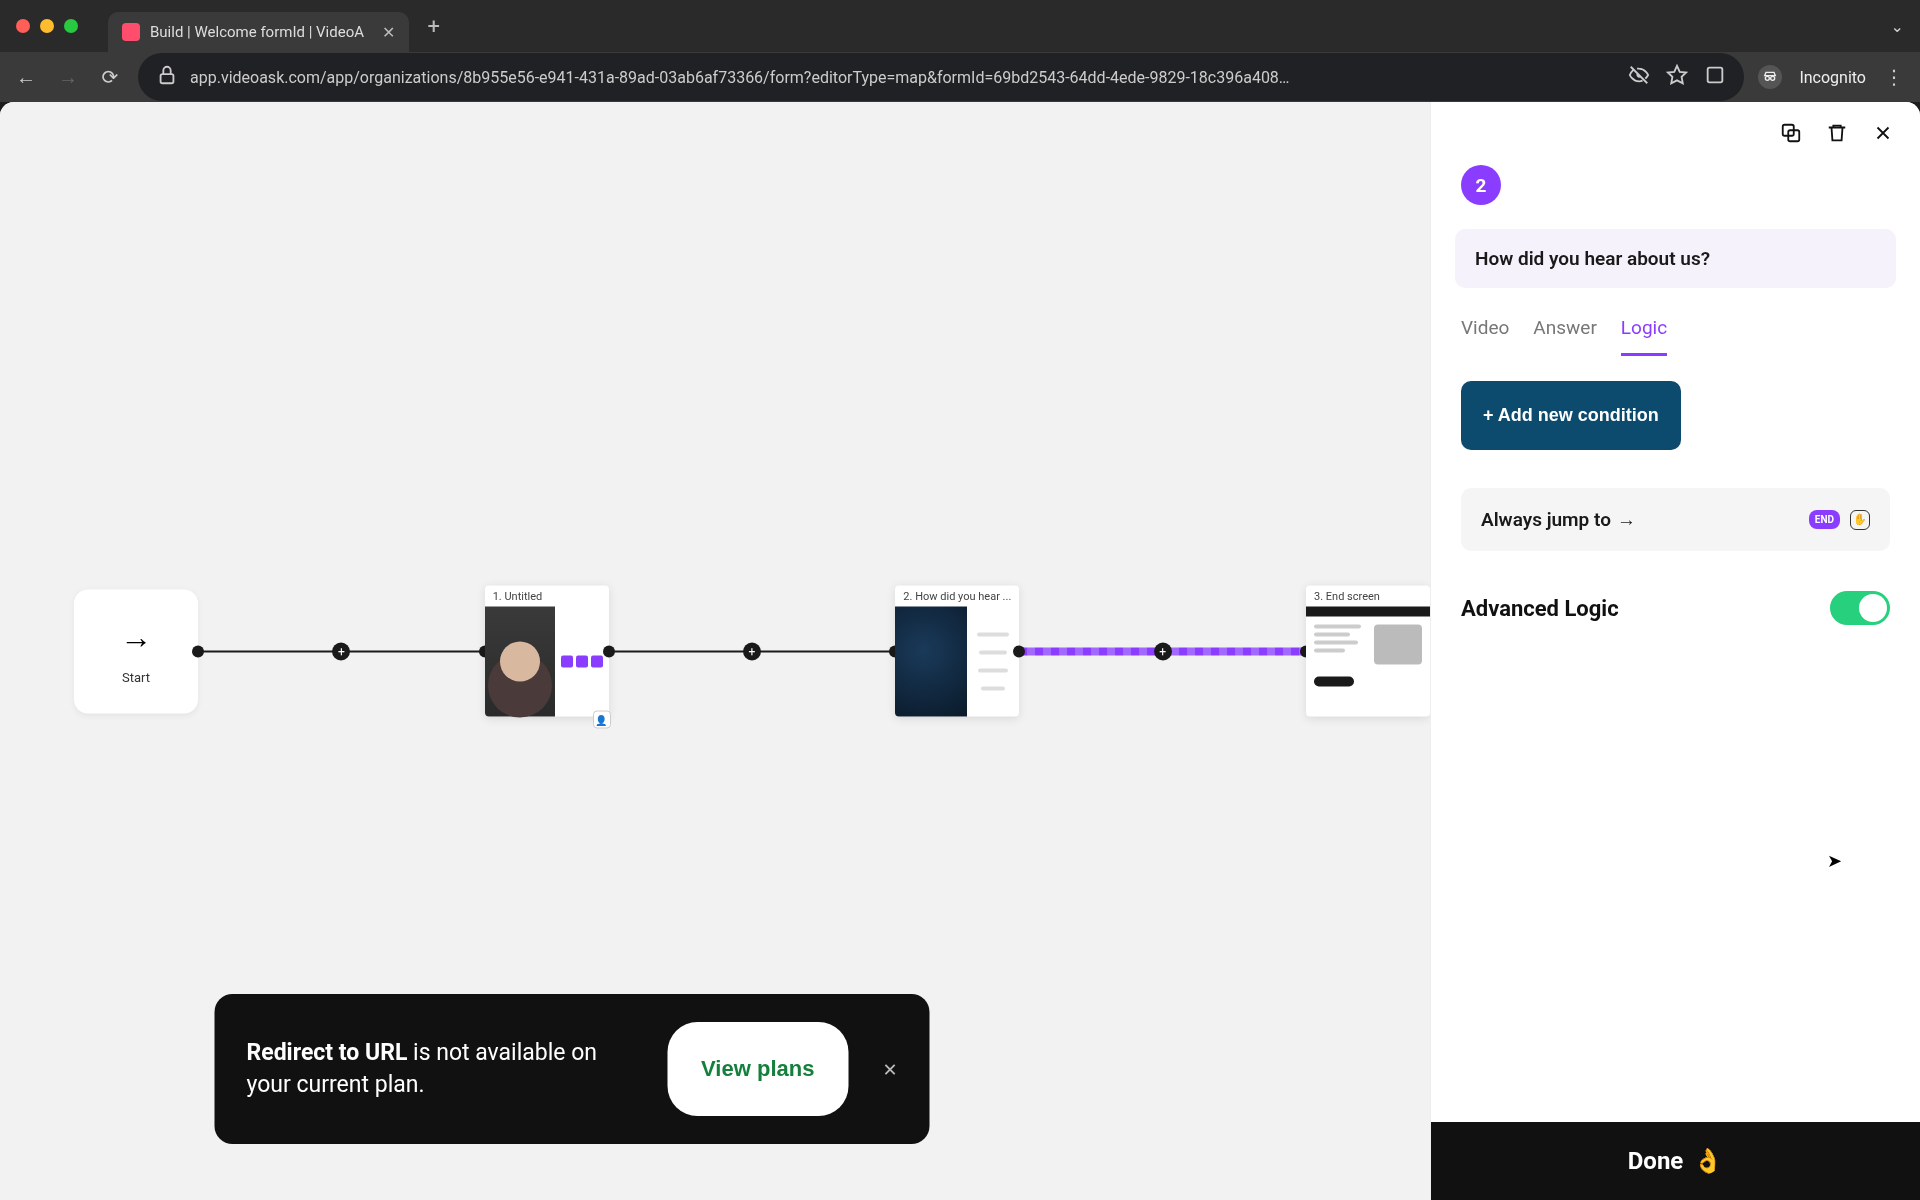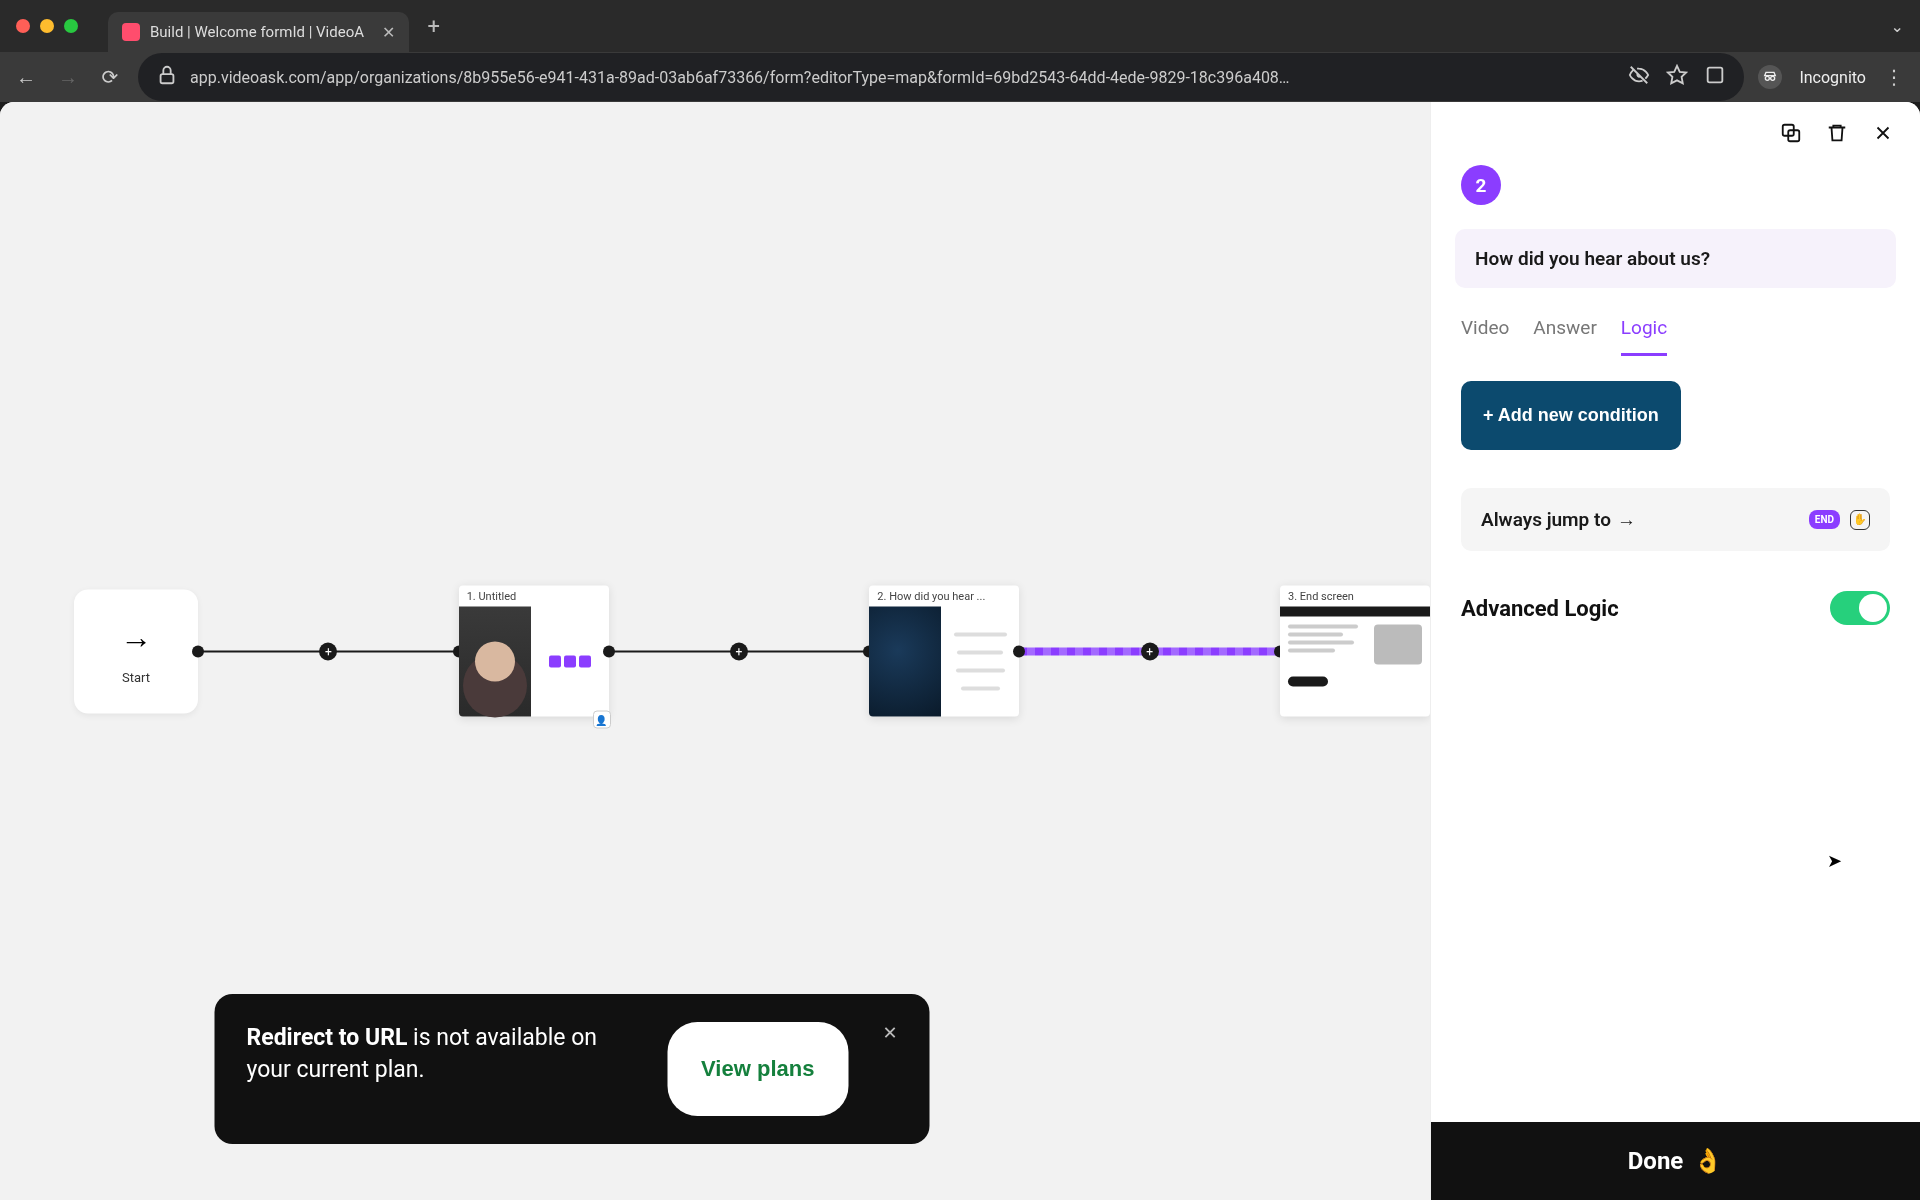--- a/index.html
+++ b/index.html
@@ -41,21 +41,21 @@
   .start-arrow { font-size: 32px; font-weight: bold; }
   .start-label { font-size: 13px; color: #333; }
   
   .connector { flex: 1; height: 2px; background: #1a1a1a; position: relative; min-width: 120px; }
   .connector.active { height: 8px; background: repeating-linear-gradient(90deg,#8b3dff 0 8px,#a369ff 8px 16px); border-radius: 4px; }
   .dot { position: absolute; width: 12px; height: 12px; background: #1a1a1a; border-radius: 50%; top: 50%; transform: translate(-50%,-50%); }
   .dot.left { left: 0; }
   .dot.right { left: 100%; }
   .plus-dot { position: absolute; left: 50%; top: 50%; transform: translate(-50%,-50%); width: 18px; height: 18px; background: #1a1a1a; border-radius: 50%; color: #fff; font-size: 12px; display: flex; align-items: center; justify-content: center; }
   
-  .step-card { position: relative; width: 150px; background: #fff; border-radius: 4px; box-shadow: 0 2px 10px rgba(0,0,0,0.1); flex-shrink: 0; }
+  .step-card { position: relative; width: 124px; background: #fff; border-radius: 4px; box-shadow: 0 2px 10px rgba(0,0,0,0.1); flex-shrink: 0; }
   .step-header { font-size: 11px; color: #444; padding: 4px 8px; white-space: nowrap; overflow: hidden; text-overflow: ellipsis; }
   .step-body { display: flex; height: 110px; }
   .step-thumb { width: 72px; background: #555; border-radius: 0 0 0 4px; background-size: cover; }
   .thumb-person { background: linear-gradient(#3a3a3a,#2a2a2a); display:flex; align-items:center; justify-content:center; }
   .thumb-person::after { content:""; width:40px; height:40px; border-radius:50%; background:#d9b8a0; box-shadow: 0 24px 0 12px #4a3a3a; }
   .thumb-globe { background: radial-gradient(circle at 40% 40%, #1a3a5a, #0a1a2a); }
   .step-side { flex:1; display:flex; flex-direction:column; align-items:center; justify-content:center; gap:6px; padding: 6px; }
   .mini-btns { display:flex; gap:3px; }
   .mini-btns span { width:12px; height:12px; background:#8b3dff; border-radius:2px; }
   .mini-lines span { display:block; height:4px; background:#ddd; border-radius:2px; margin:4px 8px; }
@@ -86,21 +86,21 @@
   .end-pill { background: #8b3dff; color: #fff; font-size: 10px; font-weight: 700; padding: 4px 6px; border-radius: 8px; margin-right: 10px; }
   .detach-icon { width: 20px; height: 20px; border: 1.5px solid #333; border-radius: 6px; display:flex; align-items:center; justify-content:center; font-size:11px; }
   
   .adv-row { display: flex; align-items: center; margin-top: 40px; font-size: 22px; font-weight: 700; color: #111; }
   .toggle { margin-left: auto; width: 60px; height: 34px; background: #26d07c; border-radius: 18px; position: relative; }
   .toggle::after { content:""; position:absolute; width:28px; height:28px; background:#fff; border-radius:50%; top:3px; right:3px; }
   
   .done-bar { height: 78px; background: #111; color: #fff; display: flex; align-items: center; justify-content: center; font-size: 24px; font-weight: 700; gap: 10px; cursor: pointer; }
   
   
-  .toast { position: absolute; left: 50%; transform: translateX(-70%); bottom: 56px; background: #111; color: #fff; border-radius: 18px; padding: 28px 32px; display: flex; align-items: flex-start; gap: 30px; max-width: 820px; }
+  .toast { position: absolute; left: 50%; transform: translateX(-70%); bottom: 56px; background: #111; color: #fff; border-radius: 18px; padding: 28px 32px; display: flex; align-items: center; gap: 30px; max-width: 820px; }
   .toast-text { font-size: 23px; line-height: 1.4; }
   .toast-text b { font-weight: 700; }
   .toast-btn { background: #fff; color: #15803d; border: none; border-radius: 30px; padding: 34px 34px; font-size: 22px; font-weight: 700; cursor: pointer; white-space: nowrap; }
   .toast-close { color: #bbb; font-size: 18px; cursor: pointer; margin-left: 4px; }
   
   .cursor { position:absolute; top: 748px; right: 78px; font-size: 18px; color:#000; pointer-events:none; }
   
   svg.icon { width: 22px; height: 22px; stroke: currentColor; fill: none; stroke-width: 2; }
 </style>
 </head>

